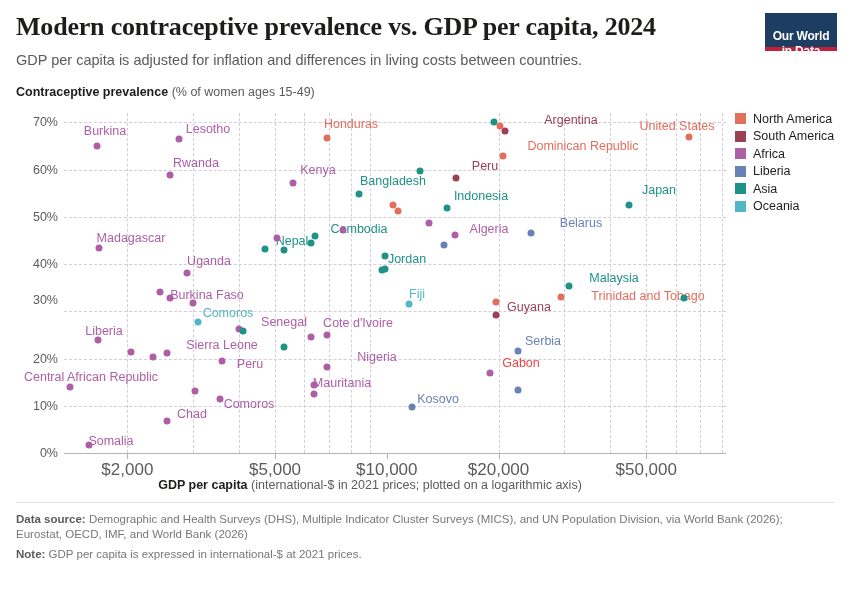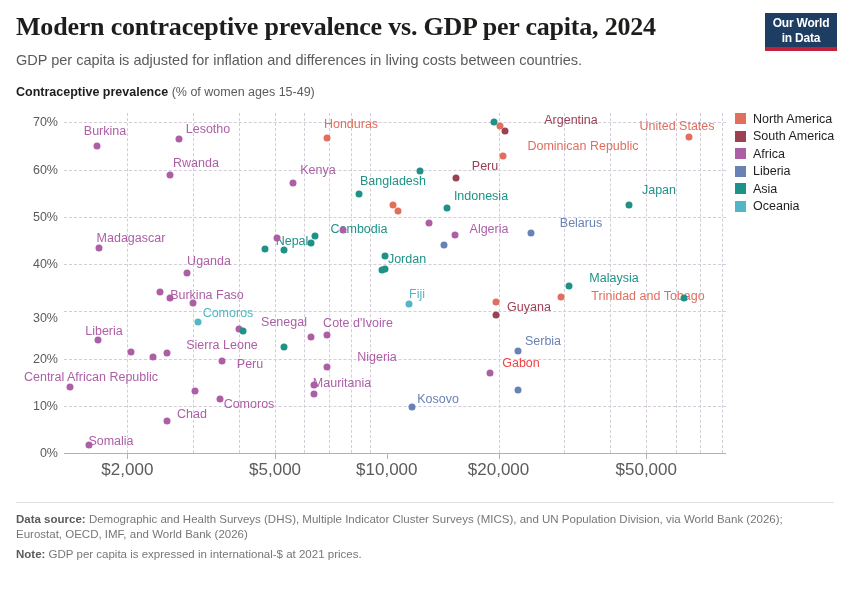--- a/index.html
+++ b/index.html
@@ -48,21 +48,21 @@
     right: 13px; top: 13px;
     width: 72px; height: 38px;
     background: #1d3d63;
     color: #ffffff;
     border-bottom: 4px solid #c0223b;
     box-sizing: border-box;
     text-align: center;
     font-size: 12px;
     font-weight: 700;
     line-height: 15px;
-    padding-top: 3px;
+    padding-top: 16px;
     letter-spacing: -0.2px;
   }
 
   
   #y-axis-title {
     position: absolute;
     left: 16px; top: 85px;
     font-size: 12.5px;
     color: #5b5b5b;
   }
@@ -200,21 +200,21 @@
   </div>
 
   <div id="plot">
       <div class="gridline zero" style="top: 353px;"></div>
       <div class="ytick" style="top: 353px;">0%</div>
       <div class="gridline" style="top: 305.778px;"></div>
       <div class="ytick" style="top: 305.778px;">10%</div>
       <div class="gridline" style="top: 258.556px;"></div>
       <div class="ytick" style="top: 258.556px;">20%</div>
       <div class="gridline" style="top: 211.333px;"></div>
-      <div class="ytick" style="top: 218px;">30%</div>
+      <div class="ytick" style="top: 200px;">30%</div>
       <div class="gridline" style="top: 164.111px;"></div>
       <div class="ytick" style="top: 164.111px;">40%</div>
       <div class="gridline" style="top: 116.889px;"></div>
       <div class="ytick" style="top: 116.889px;">50%</div>
       <div class="gridline" style="top: 69.6667px;"></div>
       <div class="ytick" style="top: 69.6667px;">60%</div>
       <div class="gridline" style="top: 22.4444px;"></div>
       <div class="ytick" style="top: 22.4444px;">70%</div>
       <div class="vgridline" style="left: 127.36px;"></div>
       <div class="vgridline" style="left: 192.722px;"></div>
@@ -339,20 +339,24 @@
       <div class="dot" title="" style="left: 284.462px; top: 246.75px; background: rgb(30, 146, 135);"></div>
       <div class="dot" title="" style="left: 311.04px; top: 237.306px; background: rgb(173, 95, 166);"></div>
       <div class="dot" title="" style="left: 243.078px; top: 231.167px; background: rgb(30, 146, 135);"></div>
       <div class="dot" title="" style="left: 153.357px; top: 257.139px; background: rgb(173, 95, 166);"></div>
       <div class="dot" title="" style="left: 131.34px; top: 252.417px; background: rgb(173, 95, 166);"></div>
       <div class="dot" title="" style="left: 517.531px; top: 290.194px; background: rgb(105, 130, 181);"></div>
       <div class="dot" title="" style="left: 313.599px; top: 284.528px; background: rgb(173, 95, 166);"></div>
       <div class="dot" title="" style="left: 195.387px; top: 290.667px; background: rgb(173, 95, 166);"></div>
     </div>
 
+  <div id="x-axis-title">
+    <b>GDP per capita</b>
+    <span>(international-$ in 2021 prices; plotted on a logarithmic axis)</span>
+  </div>
 
   <div id="legend">
       <div class="legend-row">
         <span class="legend-swatch" style="background: rgb(226, 110, 93);"></span>
         <span class="legend-label">North America</span>
       </div>
       <div class="legend-row">
         <span class="legend-swatch" style="background: rgb(156, 64, 84);"></span>
         <span class="legend-label">South America</span>
       </div>

